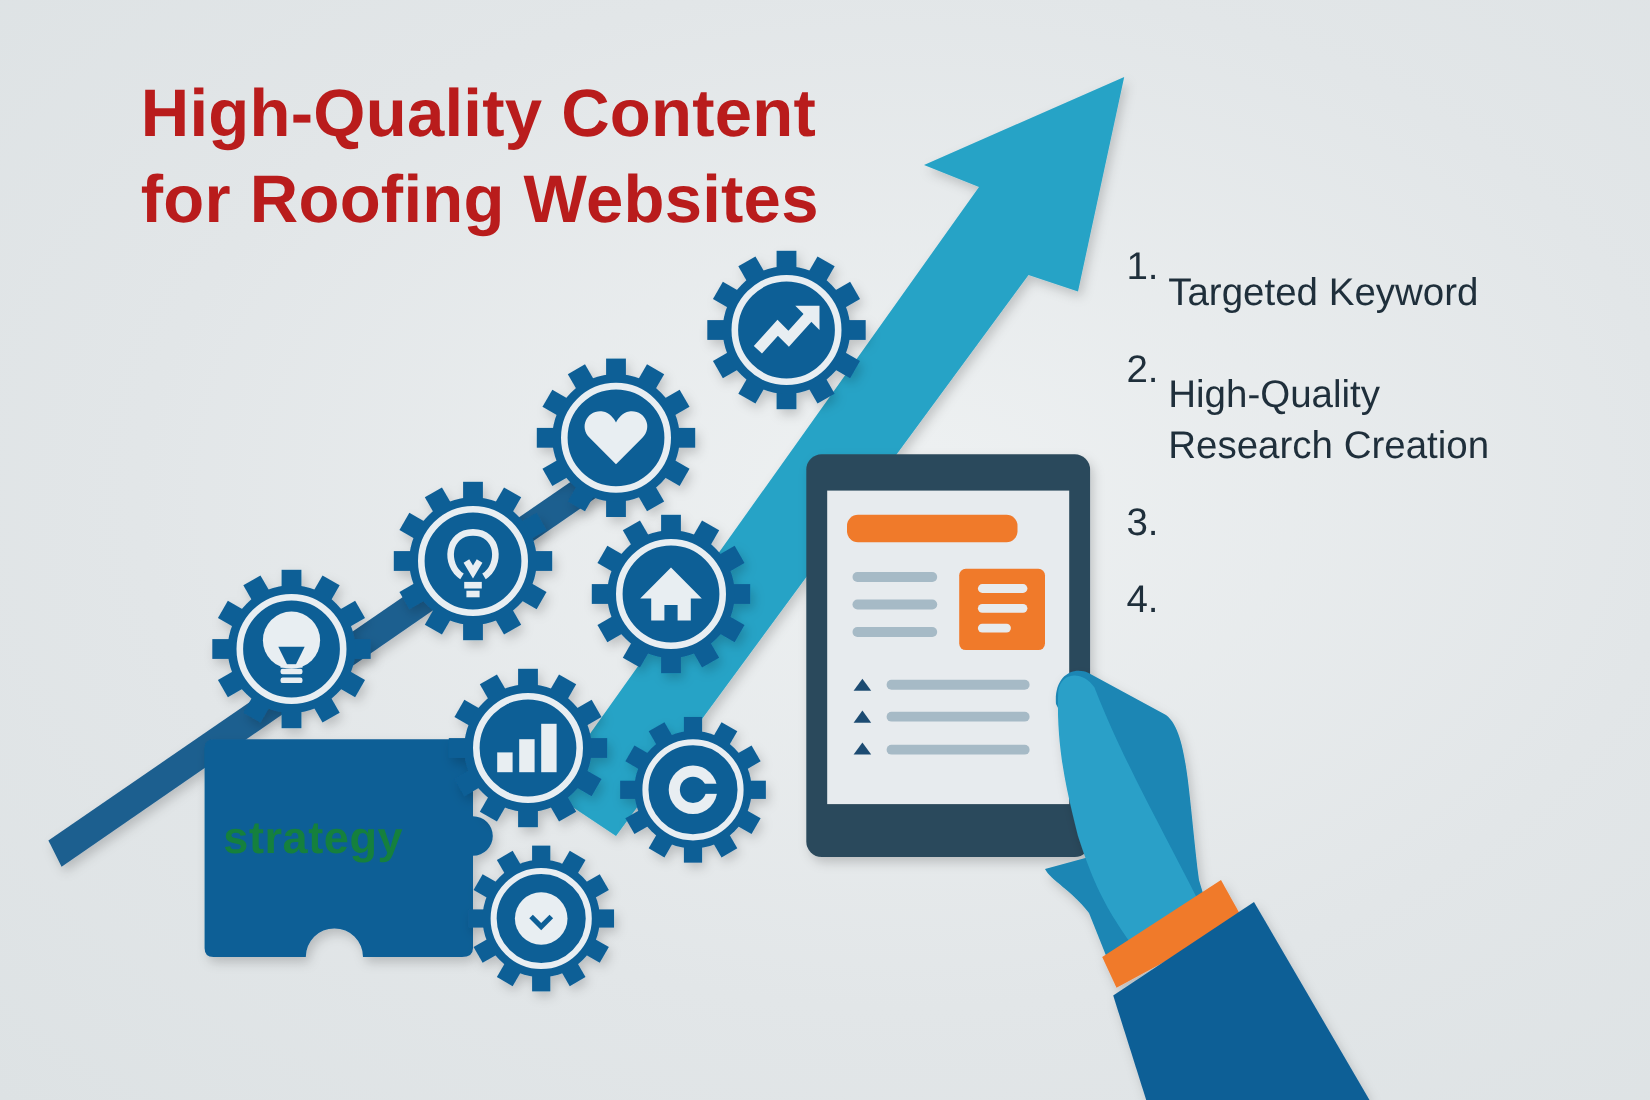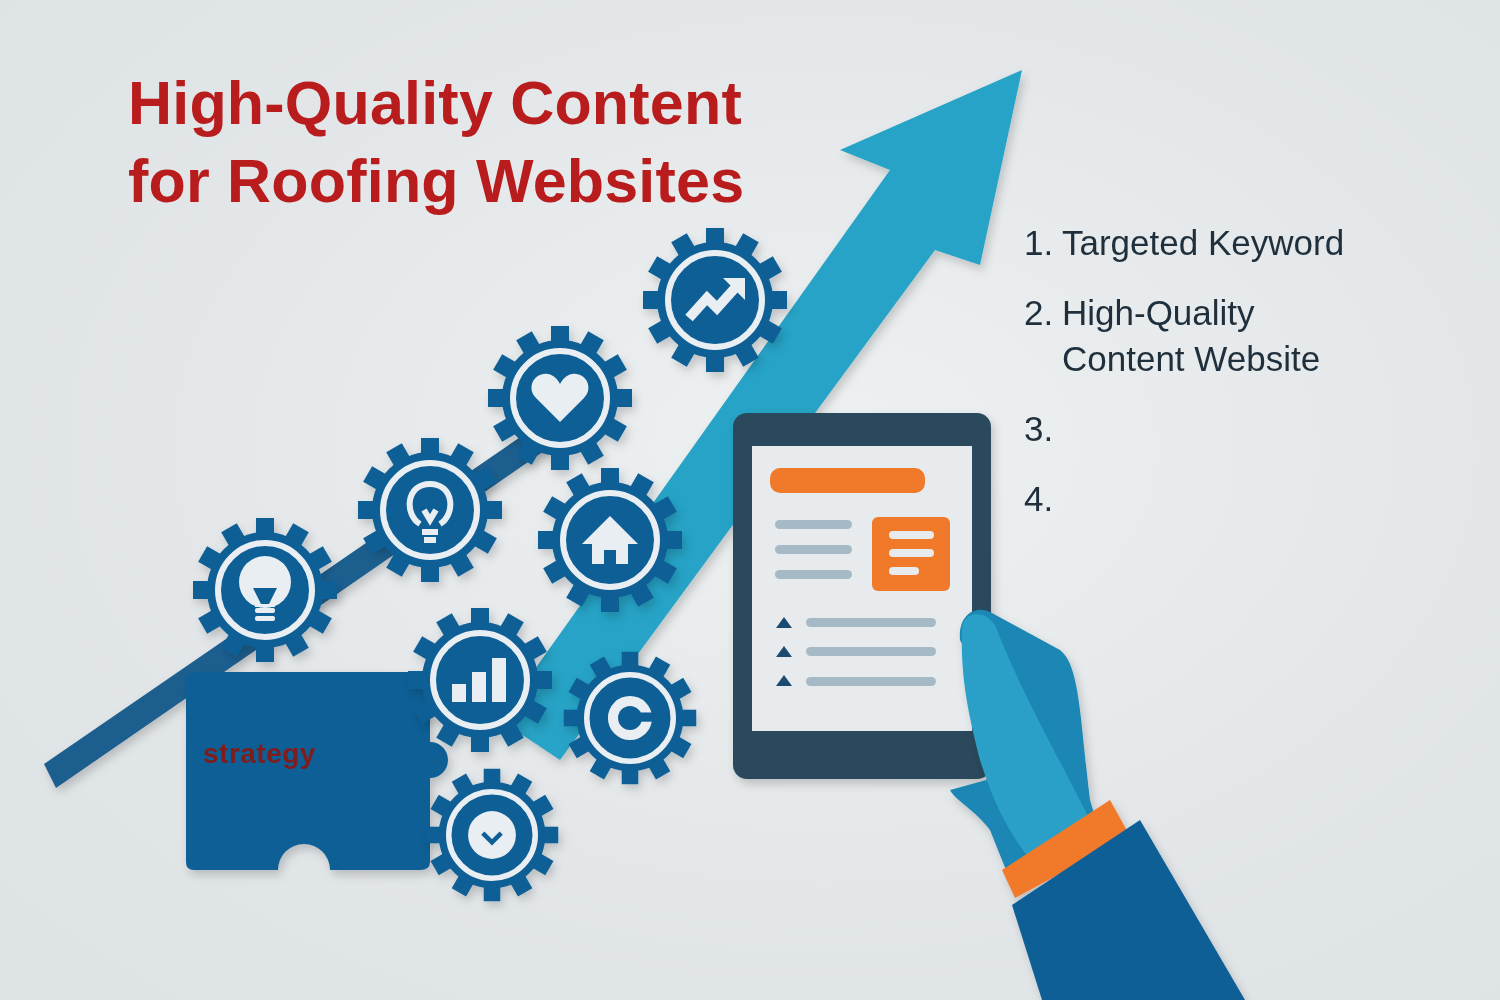--- a/index.html
+++ b/index.html
@@ -18,25 +18,25 @@
     color: #b91c1c; font-weight: 700; font-size: 61px; line-height: 78px;
     letter-spacing: 0.2px; margin: 0;
   }
   .title span { display: block; }
   .steps {
     position: absolute; left: 1024px; top: 220px; margin: 0; padding: 0; list-style: none;
     color: #1f2f3b; font-size: 35px; line-height: 46px;
   }
   .steps li { display: flex; margin-bottom: 24px; }
   .steps .num { width: 38px; flex: none; }
-  .steps .txt { display: block; }
+  .steps .txt { display: block; margin-top: 23px; }
   .steps .txt span { display: block; }
   .strategy-label {
     position: absolute; left: 203px; top: 738px;
-    color: #7f1d1d; font-weight: 700; font-size: 28px; letter-spacing: 0.5px;
+    color: #15803d; font-weight: 700; font-size: 41px; letter-spacing: 0.5px;
   }
 </style>
 </head>
 <body>
 
 <div class="bg-glow"></div>
 
 <svg id="art" width="1500" height="1000" viewBox="0 0 1500 1000">
   <defs>
     <filter id="sh" x="-20%" y="-20%" width="140%" height="140%">
@@ -176,21 +176,21 @@
   <li>
     <span class="num">1.</span>
     <span class="txt">
         <span>Targeted Keyword</span>
       </span>
   </li>
   <li>
     <span class="num">2.</span>
     <span class="txt">
         <span>High-Quality</span>
-        <span>Content Website</span>
+        <span>Research Creation</span>
       </span>
   </li>
   <li>
     <span class="num">3.</span>
   </li>
   <li>
     <span class="num">4.</span>
     <span class="txt">
       </span>
   </li>

